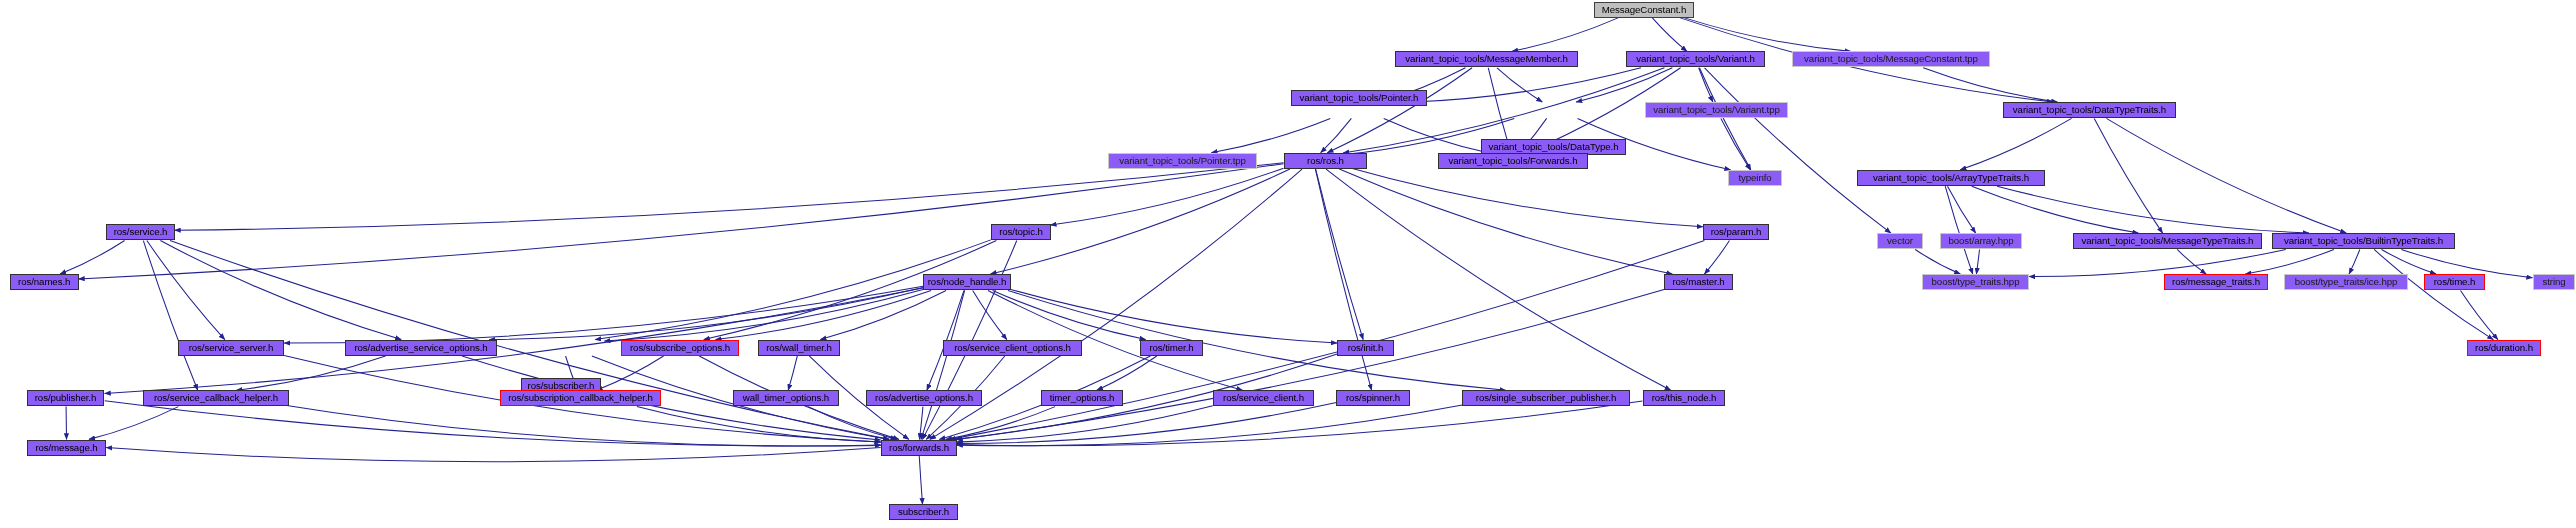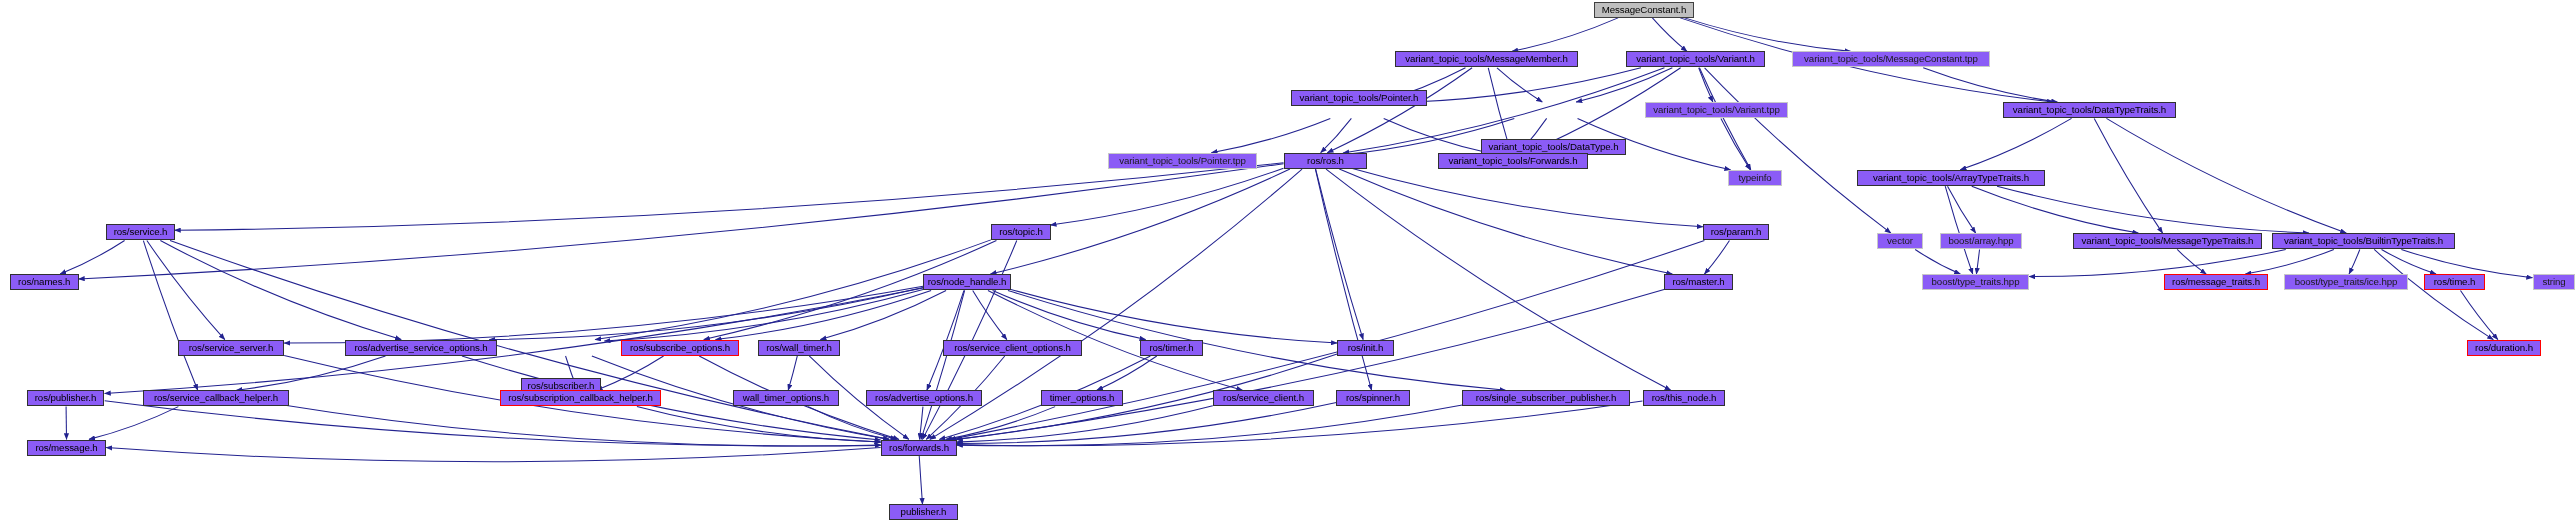--- a/index.html
+++ b/index.html
@@ -318,17 +318,17 @@
       <div class="gnode dark" style="left: 1643px; top: 390px; width: 82px;">
         <span>ros/this_node.h</span>
       </div>
       <div class="gnode dark" style="left: 27px; top: 440px; width: 79px;">
         <span>ros/message.h</span>
       </div>
       <div class="gnode dark" style="left: 881px; top: 440px; width: 76px;">
         <span>ros/forwards.h</span>
       </div>
       <div class="gnode dark" style="left: 889px; top: 504px; width: 69px;">
-        <span>publisher.h</span>
+        <span>subscriber.h</span>
       </div>
     </div>
 </div>
 
 
 </body></html>

